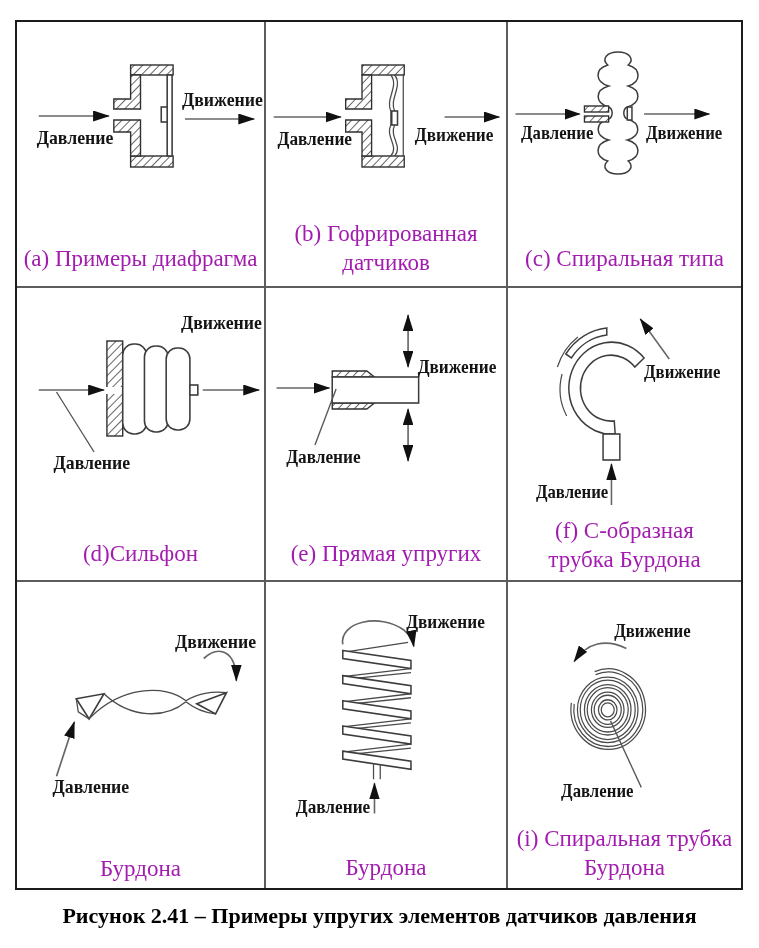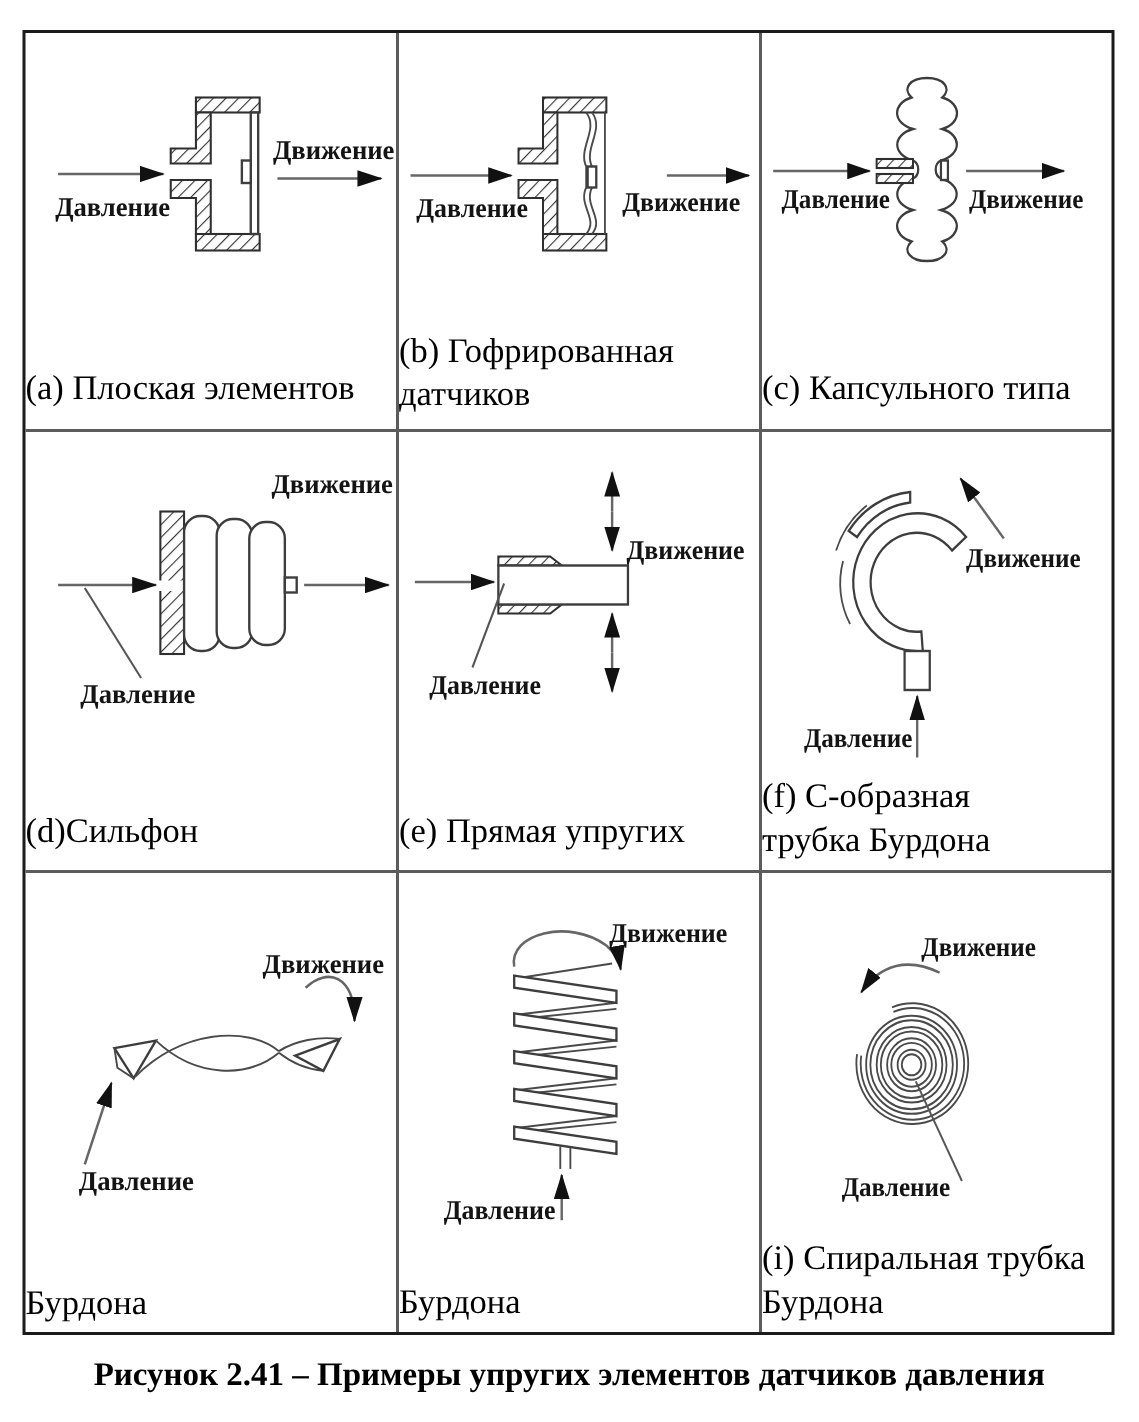--- a/index.html
+++ b/index.html
@@ -6,21 +6,21 @@
   .stage{position:relative;width:759px;height:948px;background:#fff;overflow:hidden;
          font-family:"Liberation Serif",serif;color:#141414;}
   .grid{position:absolute;left:15px;top:20px;width:728px;height:870px;
         box-sizing:border-box;border:2px solid #1b1b1b;background:#fff;
         display:grid;grid-template-columns:249px 242px 233px;grid-template-rows:266px 294px 306px;}
   .cell{position:relative;box-sizing:border-box;border-right:2px solid #5c5c5c;border-bottom:2px solid #5c5c5c;}
   .cell:nth-child(3n){border-right:none;}
   .cell:nth-child(n+7){border-bottom:none;}
   .diagram{position:absolute;left:0;top:0;width:100%;height:100%;display:block;}
   .diagram text{font-family:"Liberation Serif",serif;font-size:18px;font-weight:700;fill:#141414;}
-  .cap{position:absolute;left:0;right:0;font-size:23px;line-height:29px;color:#000000;}
+  .cap{position:absolute;left:0;right:0;text-align:center;font-size:23px;line-height:29px;color:#a21caf;}
   .fig-caption{position:absolute;left:0;top:903px;width:100%;text-align:center;
                font-size:22px;font-weight:700;color:#000;}
   .shape{fill:#fff;stroke:#3d3d3d;stroke-width:1.6;}
   .hatched{fill:url(#hatch);stroke:#2f2f2f;stroke-width:1.4;}
   .shaft{stroke:#666;stroke-width:1.7;fill:none;}
   .leader{stroke:#555;stroke-width:1.4;fill:none;}
   .thin{stroke:#4a4a4a;stroke-width:1.3;fill:none;}
 </style>
 </head>
 <body>
@@ -59,21 +59,21 @@
         <g>
           <line class="shaft" x1="22" y1="94" x2="93" y2="94" marker-end="url(#ah)"></line>
         </g>
         <text x="20" y="122">Давление</text>
         <g>
           <line class="shaft" x1="170" y1="97" x2="240" y2="97" marker-end="url(#ah)"></line>
         </g>
         <text x="167" y="84">Движение</text>
       </svg>
       <div class="cap" style="bottom:13px">
-        <div>(a) Плоская элементов</div>
+        <div>(a) Примеры диафрагма</div>
       </div>
     </div>
 
     <div class="cell">
       <svg class="diagram" viewBox="0 0 250 264" preserveAspectRatio="none">
         <g>
           <rect class="hatched" x="100" y="43" width="44" height="10"></rect>
           <rect class="hatched" x="100" y="134" width="44" height="11"></rect>
           <path class="hatched" d="M100,53 H110 V77 H110 V87 H83 V77 H100 Z"></path>
           <path class="hatched" d="M83,98 H110 V134 H100 V110 H83 Z"></path>
@@ -116,21 +116,21 @@
         <g>
           <line class="shaft" x1="8" y1="92" x2="77" y2="92" marker-end="url(#ah)"></line>
         </g>
         <text x="14" y="117">Давление</text>
         <g>
           <line class="shaft" x1="146" y1="92" x2="216" y2="92" marker-end="url(#ah)"></line>
         </g>
         <text x="148" y="117">Движение</text>
       </svg>
       <div class="cap" style="bottom:13px">
-        <div>(c) Капсульного типа</div>
+        <div>(c) Спиральная типа</div>
       </div>
     </div>
 
     <div class="cell">
       <svg class="diagram" viewBox="0 0 250 292" preserveAspectRatio="none">
         <text x="166" y="41">Движение</text>
         <g>
           <rect class="hatched" x="91" y="53" width="16" height="95"></rect>
           <rect x="90" y="99" width="18" height="7" fill="#fff"></rect>
         </g>

